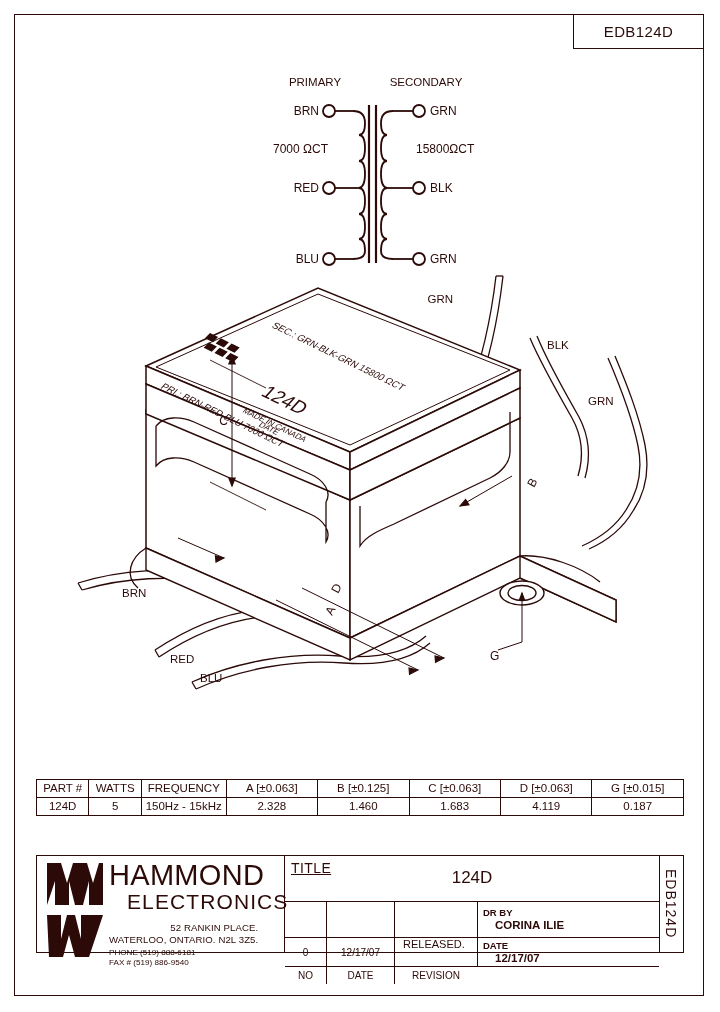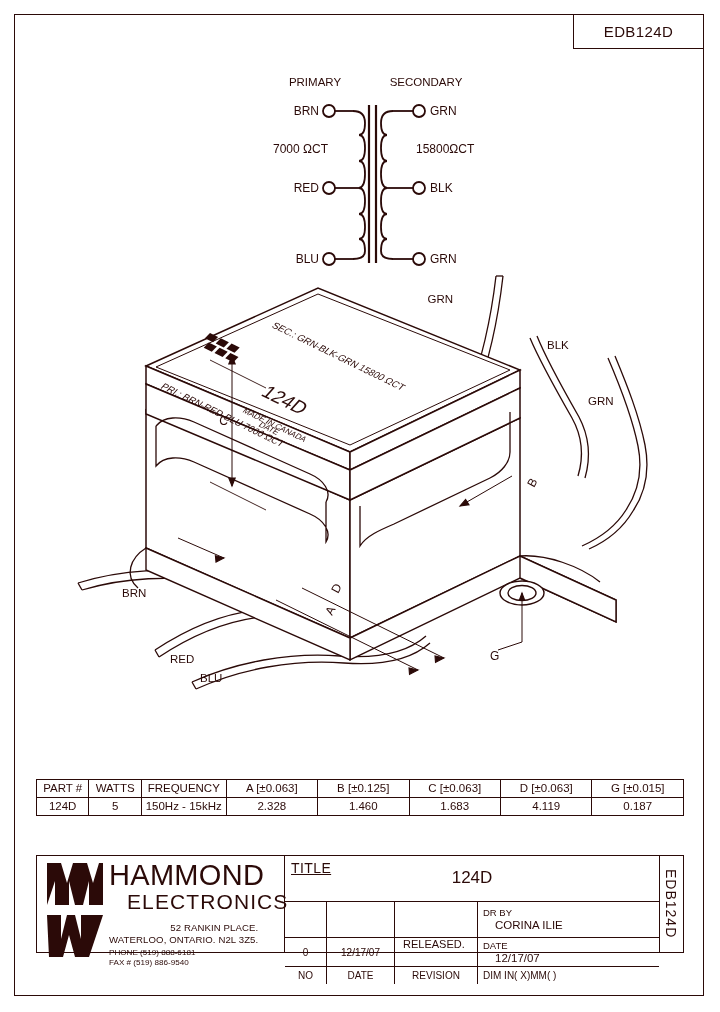--- a/index.html
+++ b/index.html
@@ -80,21 +80,21 @@
 
   .cell{position:absolute;top:0;bottom:0;box-sizing:border-box;
         display:flex;align-items:center;justify-content:center;font-size:10px;}
   .vsep{border-right:1.2px solid #2b0a08;}
 
   .cNo{left:0;width:42px;}
   .cDate{left:42px;width:68px;}
   .cRev{left:110px;right:182px;}
   .cRight{right:0;width:182px;border-left:1.6px solid #2b0a08;}
 
-  .stack{flex-direction:column;align-items:flex-start;justify-content:center;padding-left:5px;}
+  .stack{flex-direction:column;align-items:flex-start;justify-content:center;padding-left:5px;font-weight:bold;}
   .stack .k{font-size:9.5px;line-height:12px;}
   .stack .v{font-size:11.5px;line-height:13px;padding-left:12px;}
 
   .revtext{justify-content:flex-start;padding-left:8px;font-size:11px;position:relative;}
 
   #sideCode{
     position:absolute;right:1px;top:0;width:23px;height:100%;
     border-left:1.6px solid #2b0a08;box-sizing:border-box;
     display:flex;align-items:center;justify-content:center;
   }
@@ -391,20 +391,19 @@
       <div class="cell cRight stack">
         <span class="k">DATE</span>
         <span class="v">12/17/07</span>
       </div>
     </div>
 
     <div class="tbRow" id="rowHdr">
       <div class="cell cNo vsep">NO</div>
       <div class="cell cDate vsep">DATE</div>
       <div class="cell cRev">REVISION</div>
-      <div class="cell cRight" style="justify-content:flex-start;padding-left:5px;">DIM IN( X)MM(  )</div>
     </div>
 
     <div id="sideCode">
       <span>EDB124D</span>
     </div>
   </div>
 </div>
 
 </body></html>

